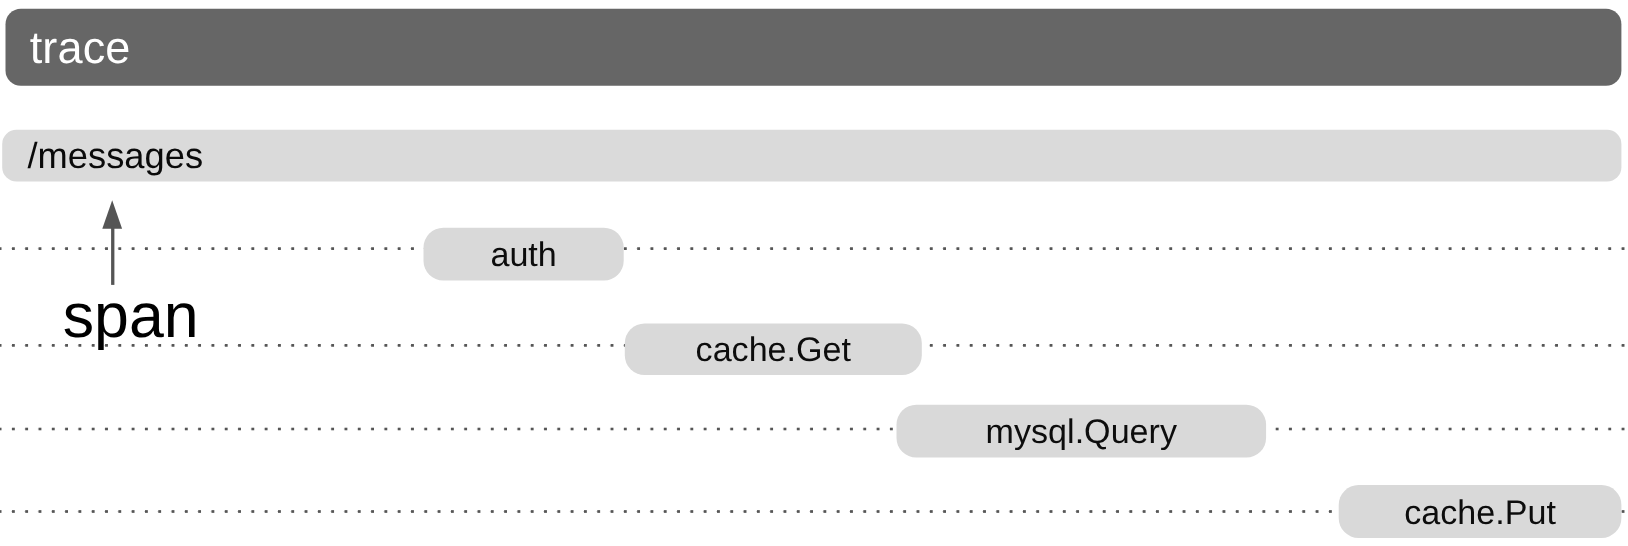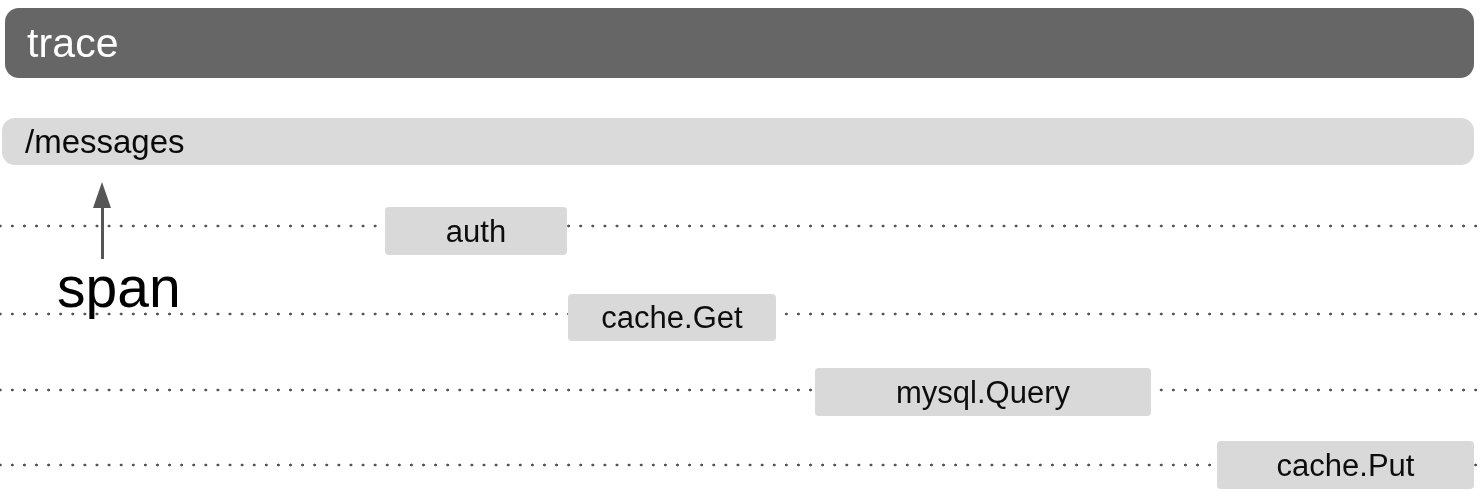--- a/index.html
+++ b/index.html
@@ -63,21 +63,21 @@
   }
   .bar.root-span .bar-label {
     color: #0a0a0a;
     font-size: 33px;
   }
 
   
   .bar.child {
     background: #d9d9d9;
     justify-content: center;
-    border-radius: 4px;
+    border-radius: 18px;
     text-align: center;
   }
   .bar.child .bar-label {
     color: #0d0d0d;
     font-size: 31px;
   }
 
   
   .dotline {
     position: absolute;
@@ -133,21 +133,21 @@
   </div>
 
   <div class="dotline" style="top:224px;"></div>
 
   <div class="bar child" style="left:385px; top:207px; width:182px; height:48px;">
     <span class="bar-label">auth</span>
   </div>
 
   <div class="dotline" style="top:312px;"></div>
 
-  <div class="bar child" style="left:568px; top:294px; width:208px; height:47px;">
+  <div class="bar child" style="left:568px; top:294px; width:270px; height:47px;">
     <span class="bar-label">cache.Get</span>
   </div>
 
   <div class="dotline" style="top:388px;"></div>
 
   <div class="bar child" style="left:815px; top:368px; width:336px; height:48px;">
     <span class="bar-label">mysql.Query</span>
   </div>
 
   <div class="dotline" style="top:463px;"></div>

